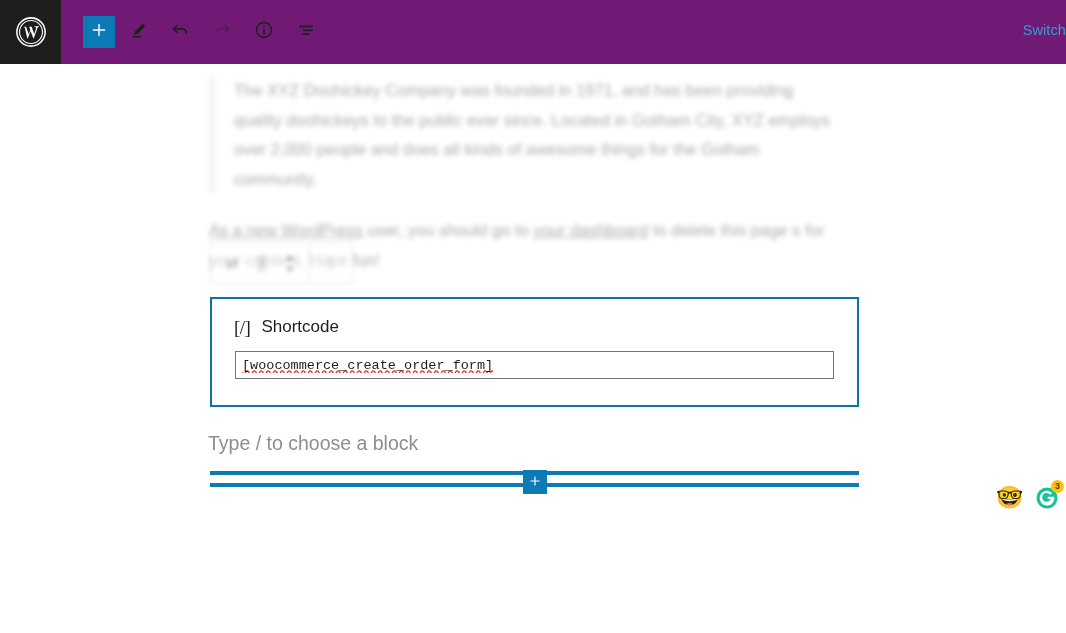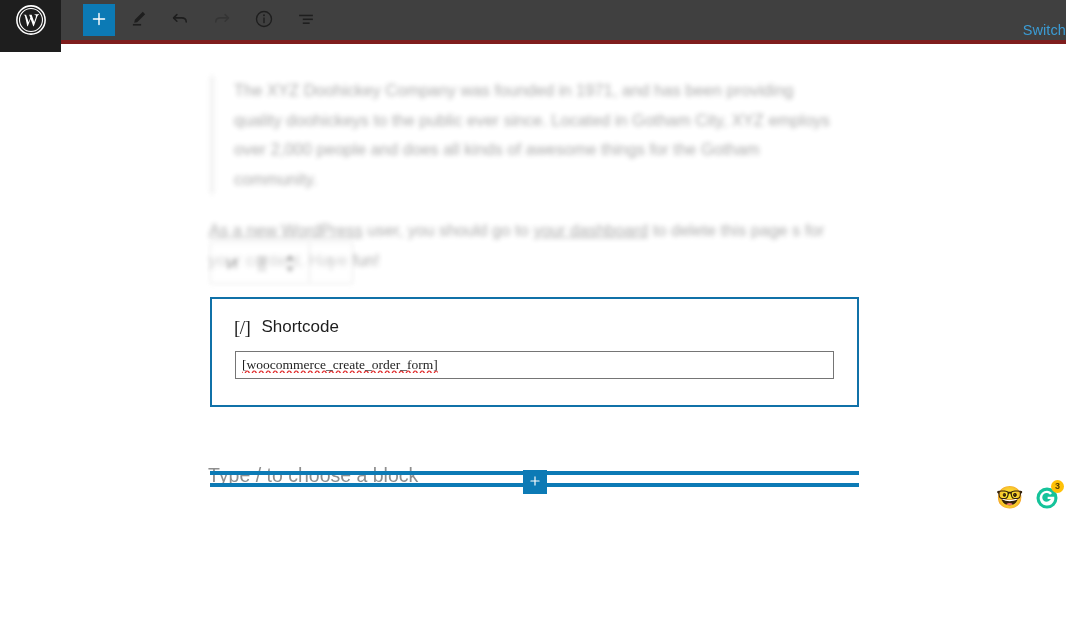--- a/index.html
+++ b/index.html
@@ -7,23 +7,23 @@
     margin: 0; padding: 0;
     width: 1066px; height: 633px;
     background: #ffffff;
     font-family: "Liberation Sans", sans-serif;
     overflow: hidden;
   }
 
   
   .topbar {
     position: absolute; top: 0; left: 0;
-    width: 1066px; height: 44px;
-    background: #404040;
-    border-bottom: 4px solid #7f1d1d;
+    width: 1066px; height: 64px;
+    background: #701a75;
+    border-bottom: 1px solid #7f1d1d;
     display: flex; align-items: center;
   }
   .wp-logo {
     width: 61px; height: 64px;
     background: #1e1e1e;
     display: flex; align-items: center; justify-content: center;
     flex: 0 0 auto;
   }
   .wp-logo svg { display: block; }
 
@@ -156,21 +156,21 @@
   }
   .sc-label {
     font-size: 17px;
     color: #1e1e1e;
   }
   .sc-input-wrap { padding: 14px 23px 0 23px; }
   .sc-input {
     width: 100%; height: 28px;
     border: 1px solid #757575;
     background: #fff;
-    font-family: Liberation Serif, serif;
+    font-family: Liberation Mono, monospace;
     font-size: 13.5px;
     color: #1e1e1e;
     padding: 0 6px;
     outline: none;
     text-decoration: underline;
     text-decoration-color: #e02b2b;
     text-decoration-style: wavy;
     text-decoration-skip-ink: none;
   }
 
@@ -197,21 +197,20 @@
     border: 0; padding: 0;
   }
 
   
   .placeholder-para {
     position: absolute;
     left: 208px; top: 368px;
     font-size: 19.5px;
     color: #8e8e8e;
     cursor: text;
-    margin-top: 32px;
   }
 
   
   .corner-icons {
     position: absolute;
     right: 6px; bottom: 122px;
     display: flex; align-items: center; gap: 10px;
   }
   .emoji-ico {
     font-size: 22px; line-height: 1;

